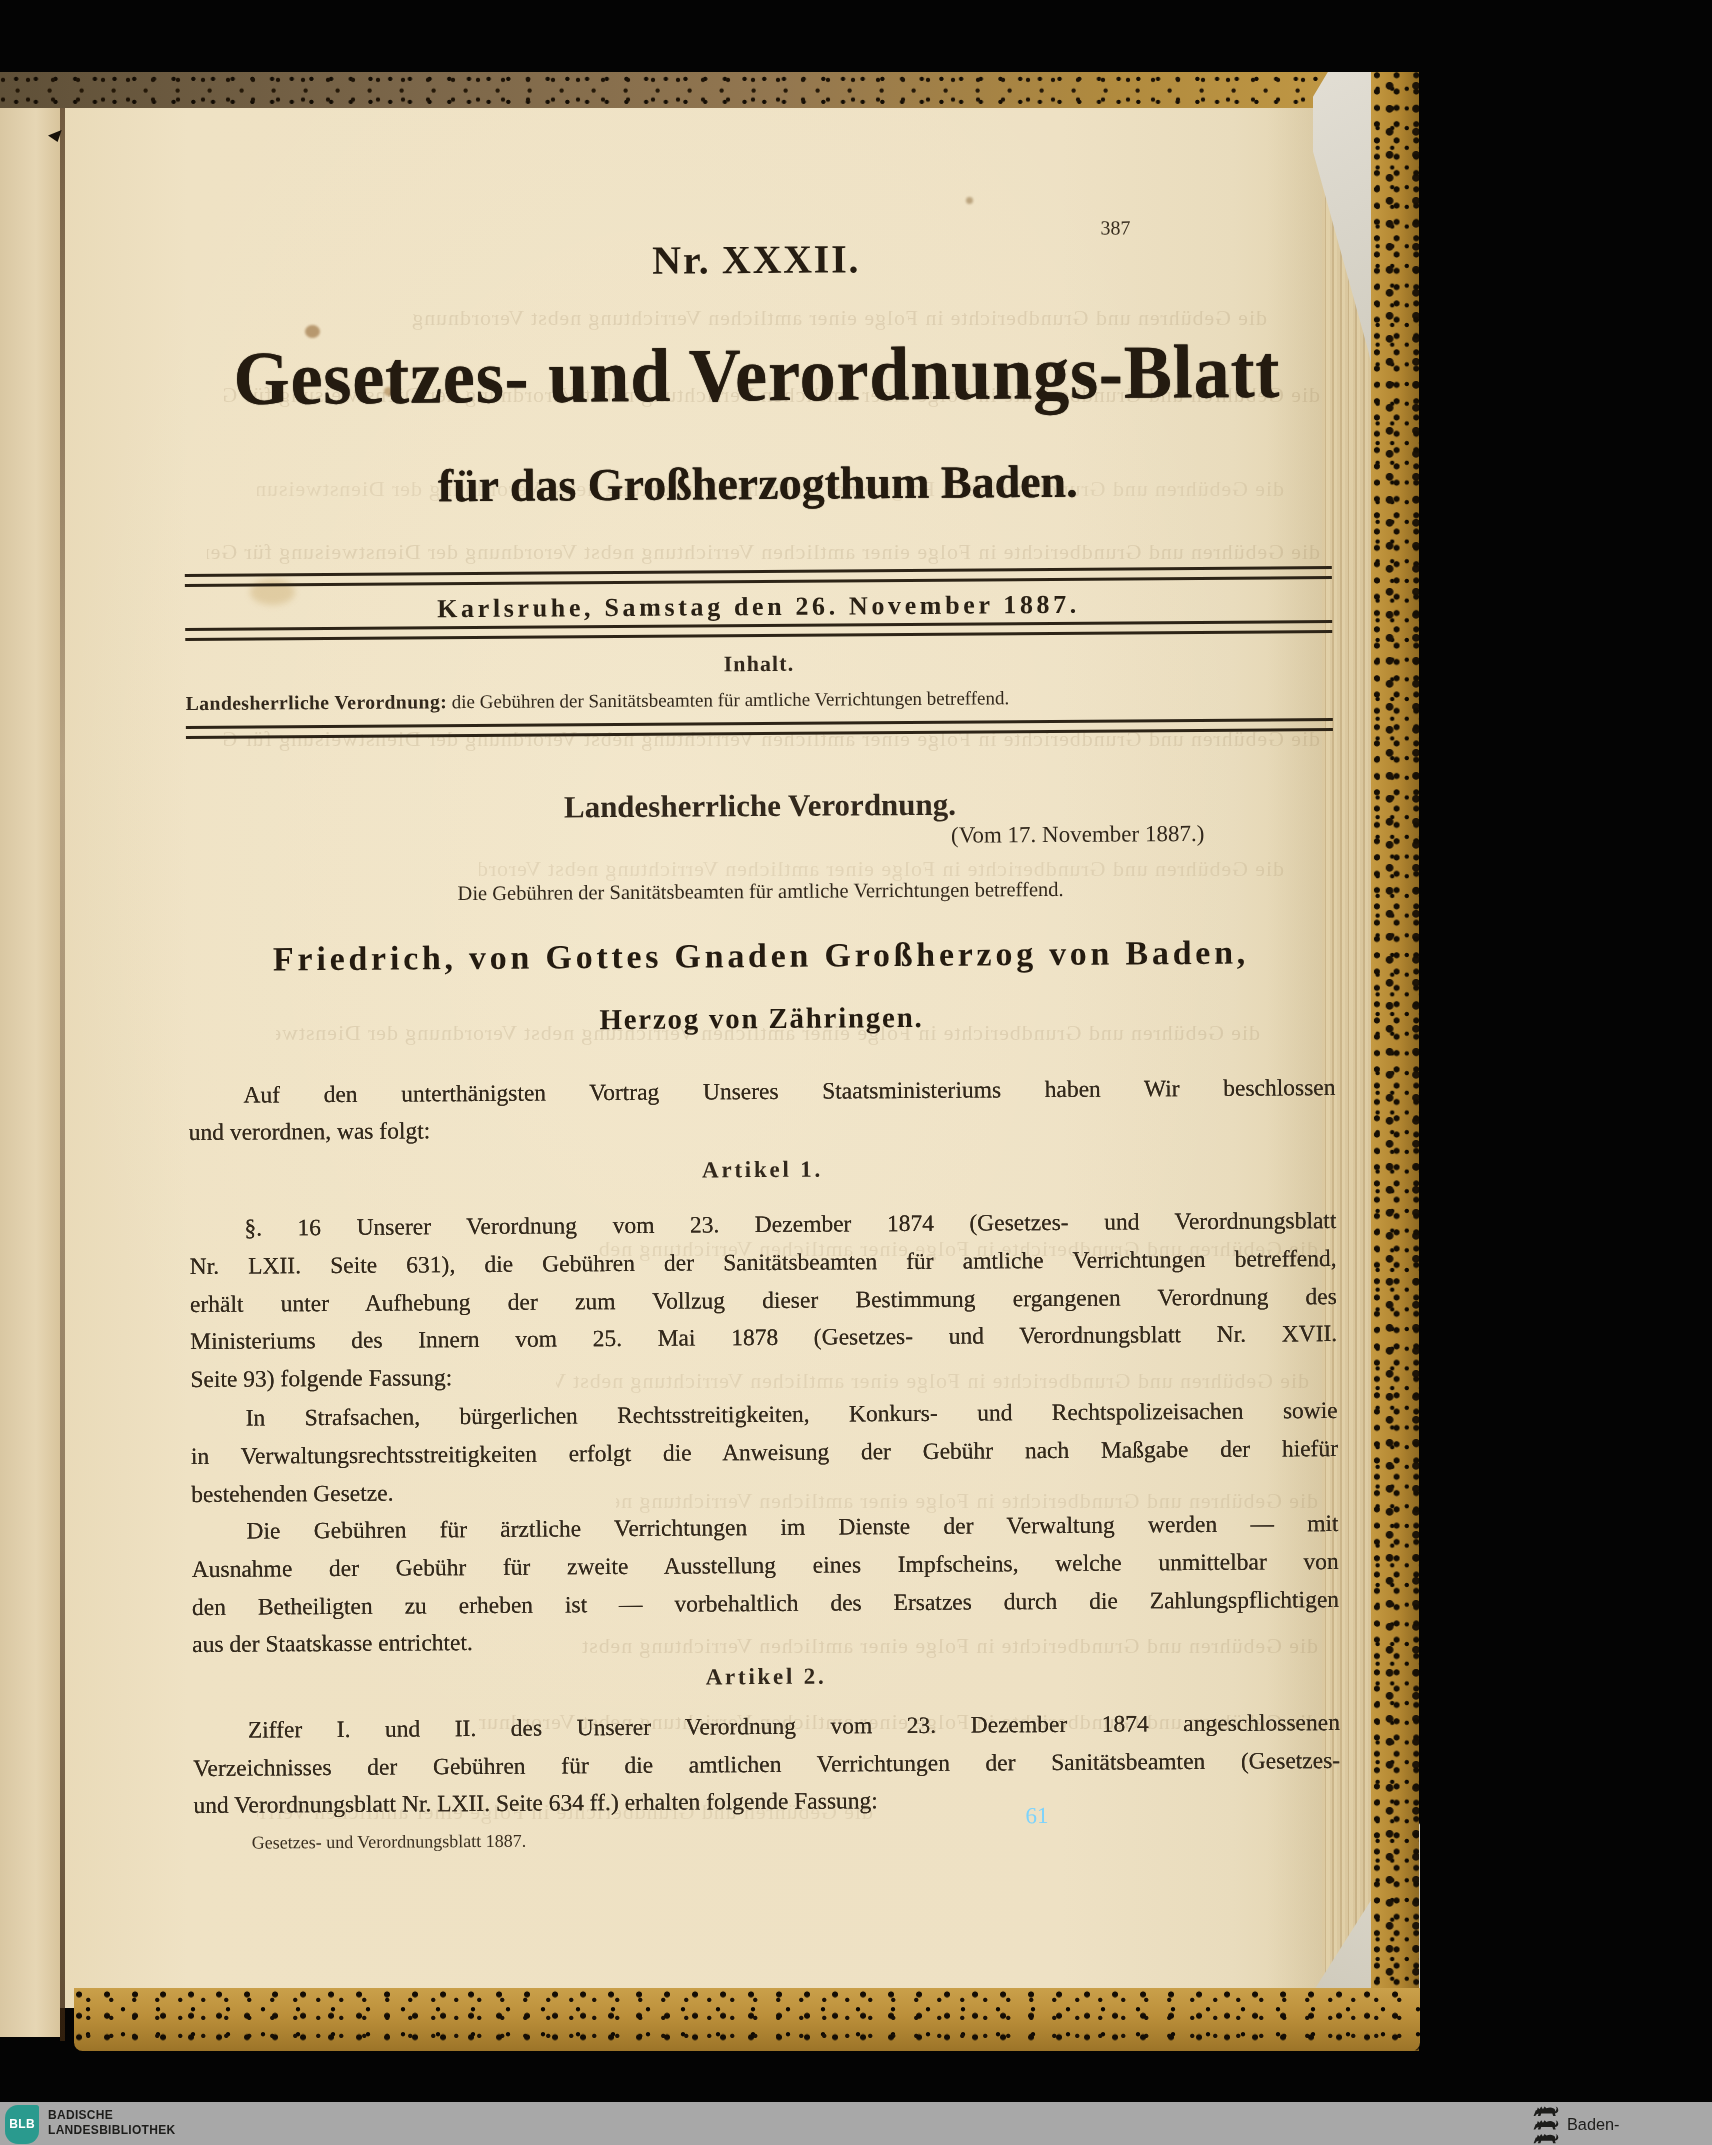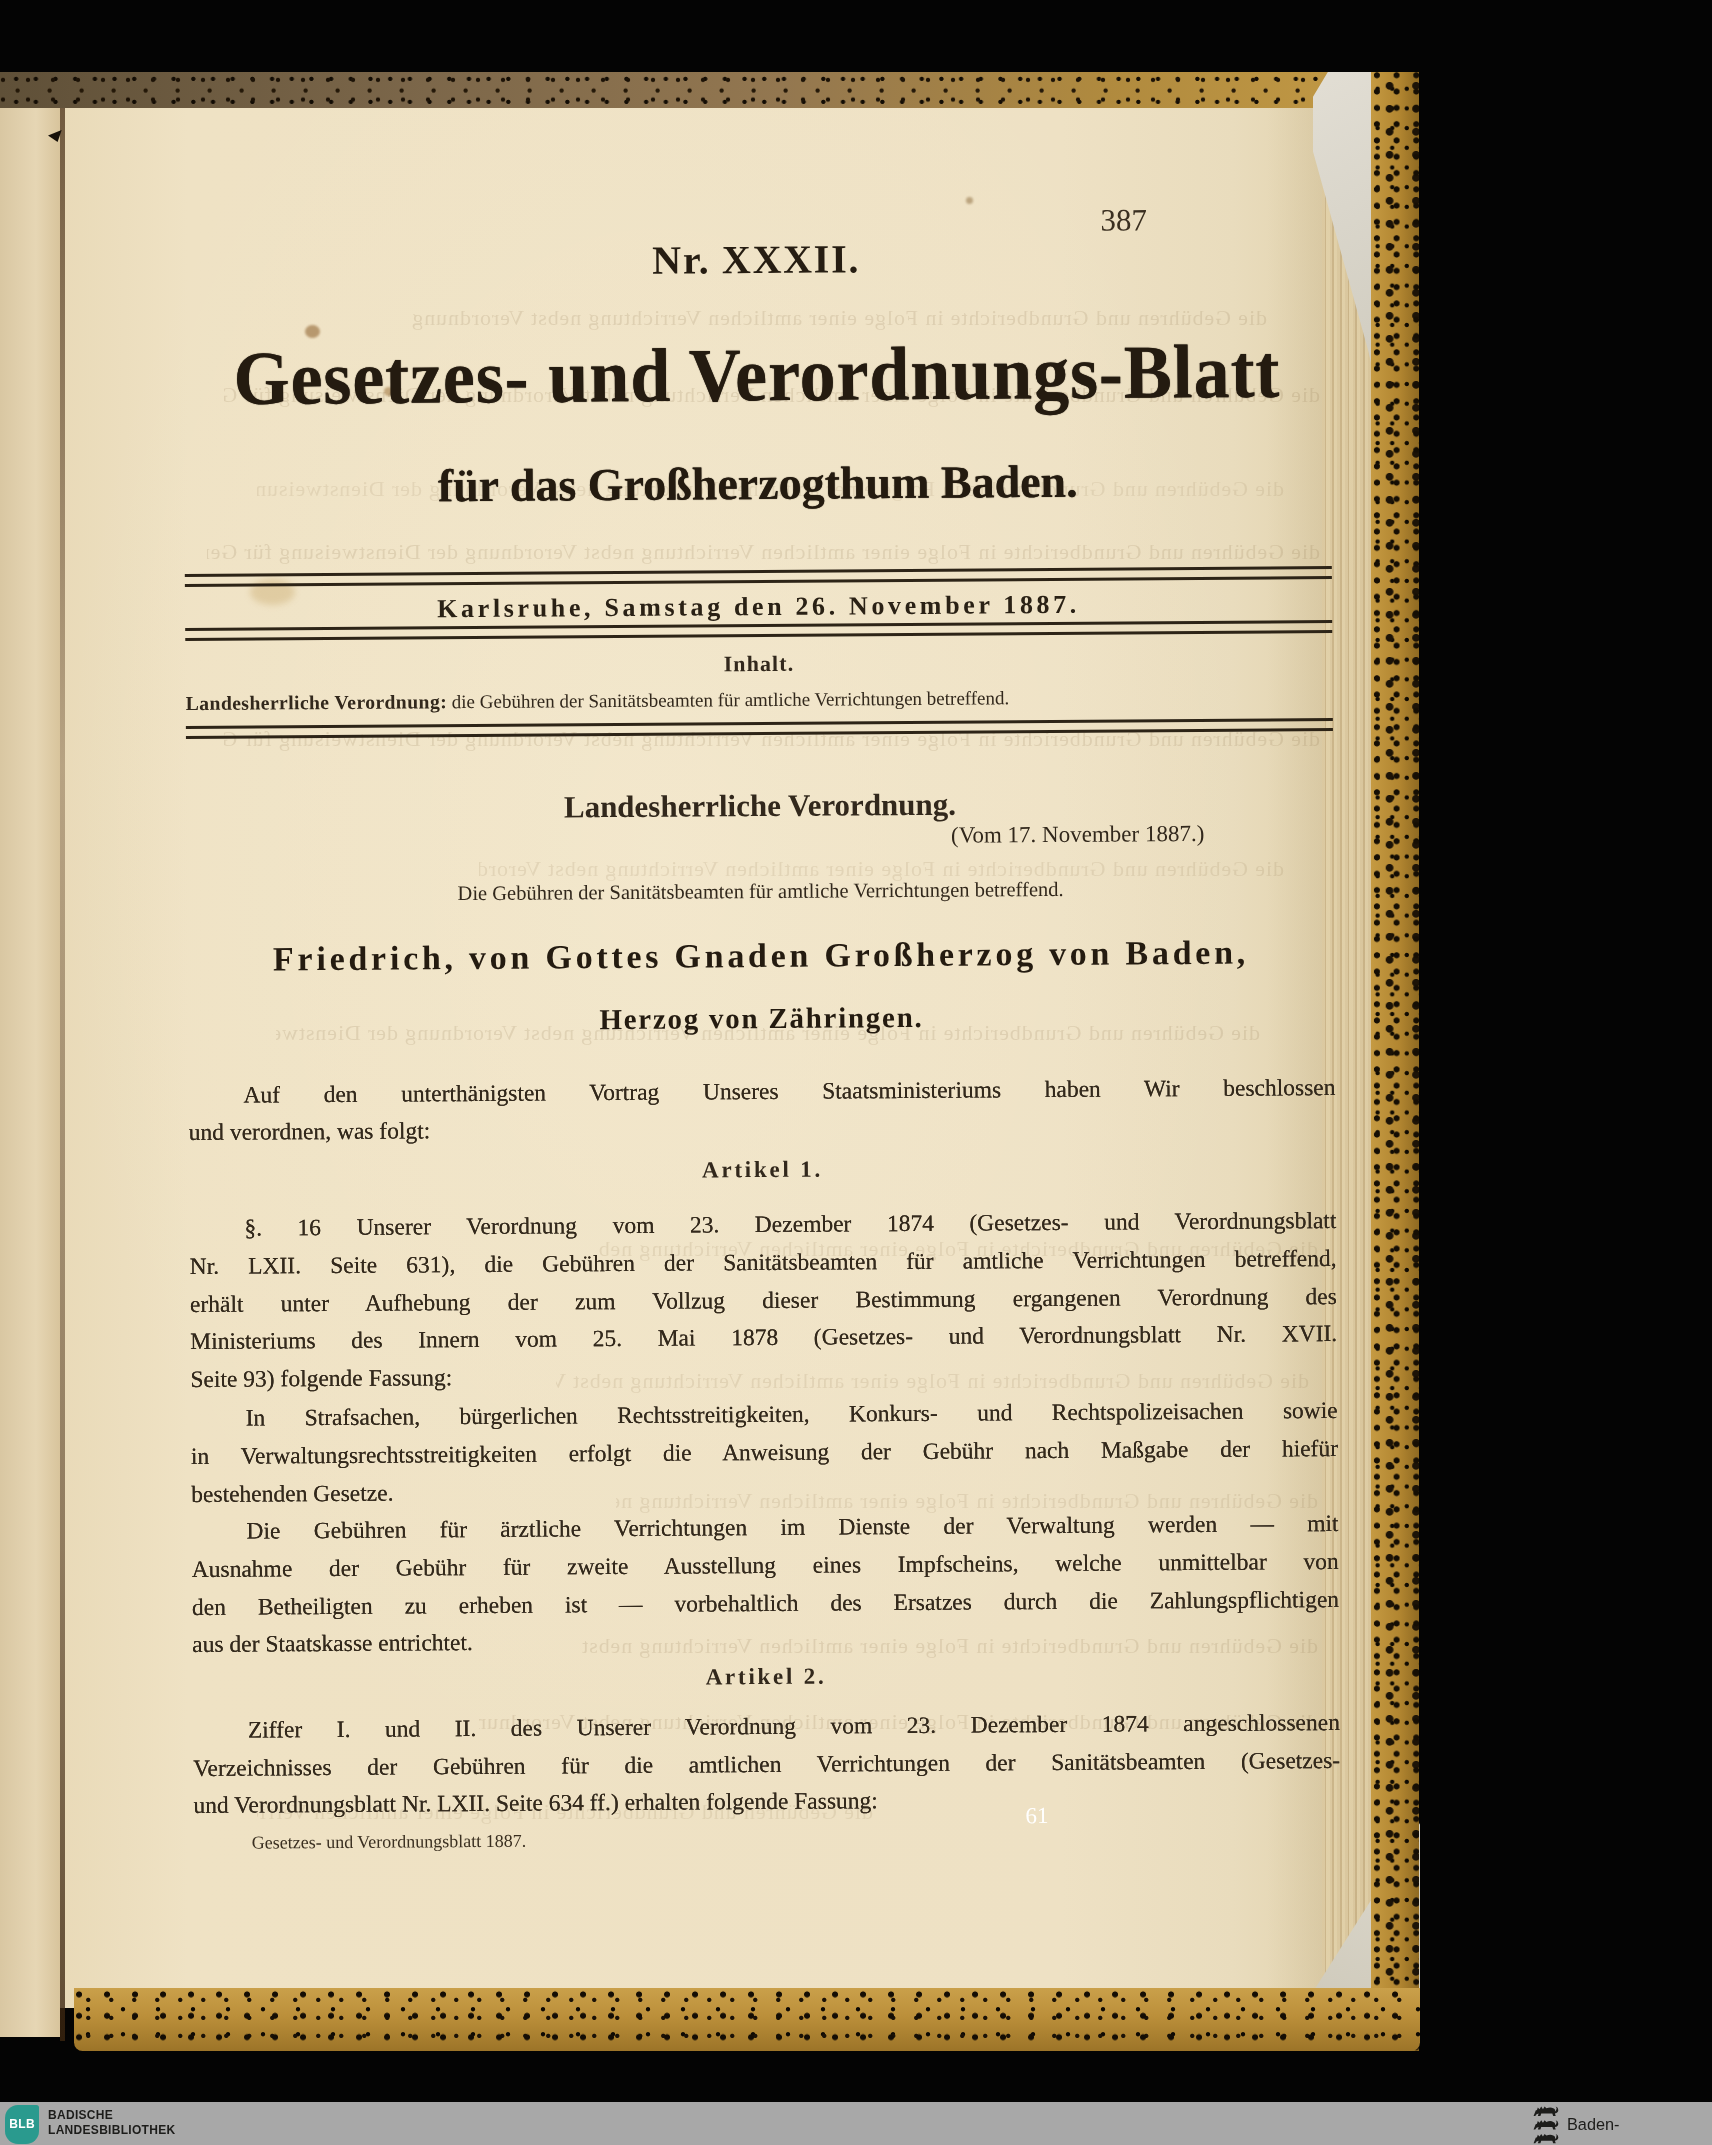--- a/index.html
+++ b/index.html
@@ -75,21 +75,21 @@
   .g11{left:582px;top:1633px;width:736px;}
   .g12{left:479px;top:1709px;width:839px;}
   .g13{left:257px;top:1799px;width:616px;opacity:.11;}
 
   
   .content{left:188px;top:0;width:1147px;height:2106px;color:#32281c;
     transform:rotate(-0.4deg);transform-origin:574px 1027px;}
   .content .abs{left:0;}
   .ctr{width:100%;text-align:center;}
   .issue{top:236px;font-size:40px;font-weight:700;color:#261d12;letter-spacing:1.7px;}
-  .pageno{left:918px !important;top:205px;font-size:31px;color:#3a2f20;}
+  .pageno{left:918px !important;top:219px;font-size:20px;color:#3a2f20;}
   .title1{top:334px;font-size:72px;font-weight:700;color:#241b10;letter-spacing:0.9px;
     text-shadow:0 0 0.9px #241b10;transform:scaleY(1.06);}
   .title2{top:457px;font-size:46px;font-weight:700;color:#241b10;text-shadow:0 0 0.9px #241b10;}
   .rule{height:3.4px;background:#2d2417;width:100%;}
   .r1{top:570px;} .r2{top:580px;} .r3{top:624px;} .r4{top:634px;} .r5{top:722px;} .r6{top:732px;}
   .dateline{top:592px;font-size:26px;font-weight:700;letter-spacing:.14em;color:#2a2115;}
   .inhalt-h{top:651px;font-size:22px;font-weight:700;letter-spacing:.05em;}
   .inhalt-line{top:688px;font-size:19px;}
   .inhalt-line b{font-size:19.7px;letter-spacing:.02em;}
   .sec-h{top:788px;font-size:31px;font-weight:700;}
@@ -98,21 +98,21 @@
   .proc1{top:937px;font-size:34px;font-weight:700;letter-spacing:.11em;color:#241b10;}
   .proc2{top:1002px;font-size:29px;font-weight:700;letter-spacing:.06em;color:#241b10;}
   .art-h{font-size:23px;font-weight:700;letter-spacing:.12em;}
   .a1{top:1157px;} .a2{top:1632px;}
   .bl{width:100%;height:38px;line-height:38px;font-size:23.5px;overflow:hidden;
     text-align:justify;color:#33291c;text-shadow:0 0 0.3px #33291c;}
   .bl.j::after{content:"";display:inline-block;width:100%;height:0;}
   .bl.last{text-align:left;}
   .ind{text-indent:55px;}
   .footsig{left:58px !important;top:1782px;font-size:18px;color:#3a2f20;}
-  .sheetno{left:832px !important;top:1758px;font-size:23px;color:#ffffff;}
+  .sheetno{left:832px !important;top:1758px;font-size:23px;color:#7dd3fc;}
 
   
   .scan-bar{left:0;top:2102px;width:1712px;height:44px;background:#a8a8a8;
     font-family:"Liberation Sans","DejaVu Sans",sans-serif;color:#1d1d1b;}
   .blb-logo{left:5.1px;top:2.6px;width:34px;height:39px;background:#2a9a8e;color:#fff;
     border-radius:13px 2.6px 13px 13px;display:flex;align-items:center;justify-content:center;
     font-size:12px;font-weight:700;letter-spacing:0.4px;}
   .lib-name{left:48px;top:6px;font-size:12px;line-height:14.6px;font-weight:700;letter-spacing:0.3px;}
   .lions{left:1531px;top:1.7px;width:29px;height:41px;}
   .state-name{left:1567px;top:0;height:44px;line-height:44px;font-size:16.3px;}

